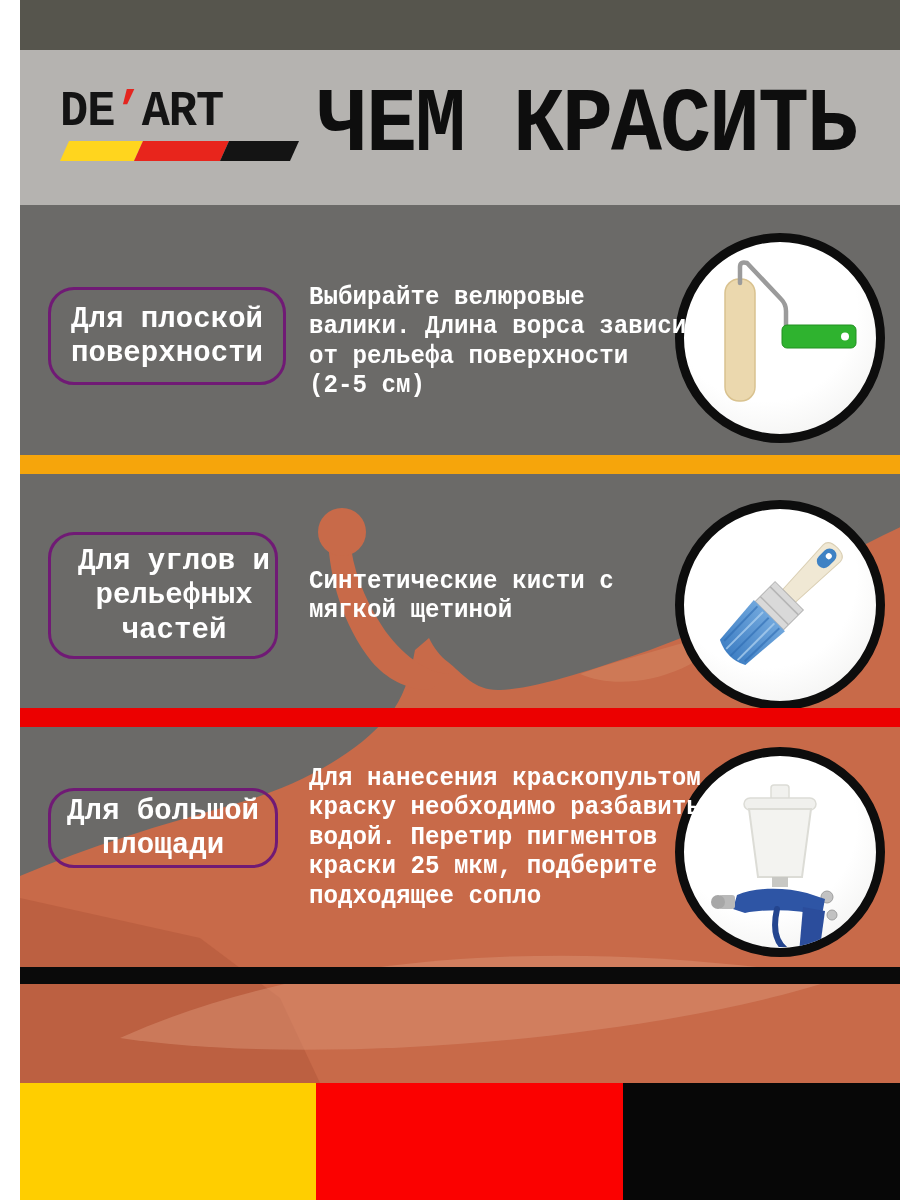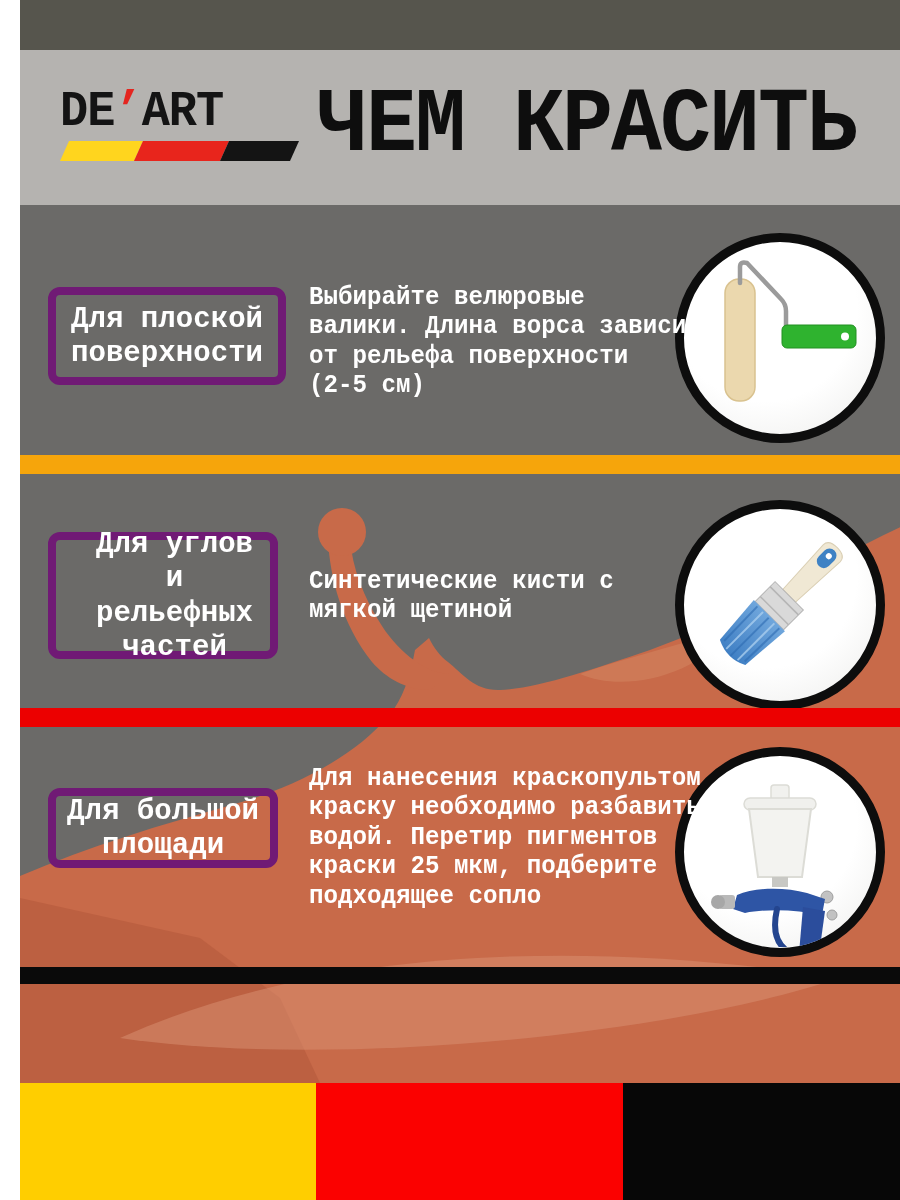--- a/index.html
+++ b/index.html
@@ -31,21 +31,21 @@
   .divider.black  { top:967px; height:17px; background:#0A0A0A; }
 
   .footer-blocks { position:absolute; left:0; top:1083px; width:100%; height:117px; display:flex; z-index:5; }
   .fb { height:100%; }
   .fb.yellow { width:296px; background:#FFCE00; }
   .fb.red    { width:307px; background:#FB0100; }
   .fb.black  { flex:1;      background:#070707; }
 
   .label-box {
     position:absolute; z-index:6; box-sizing:border-box;
-    border:8px solid #701a75; border-radius:12px; color:#ffffff;
+    border:3px solid #701a75; border-radius:26px; color:#ffffff;
     display:flex; align-items:center; justify-content:center; text-align:center;
   }
   .label-text { white-space:pre-line; font-size:30px; font-weight:bold; line-height:1.14; transform:scaleX(0.97); }
   .lb1 { left:28px; top:287px; width:238px; height:98px; }
   .lb2 { left:28px; top:532px; width:230px; height:127px;padding-left:23px; }
   .lb3 { left:28px; top:788px; width:230px; height:80px; }
 
   .desc {
     position:absolute; z-index:6; margin:0; color:#ffffff;
     font-size:26px; font-weight:bold; line-height:1.13; white-space:pre-line;

